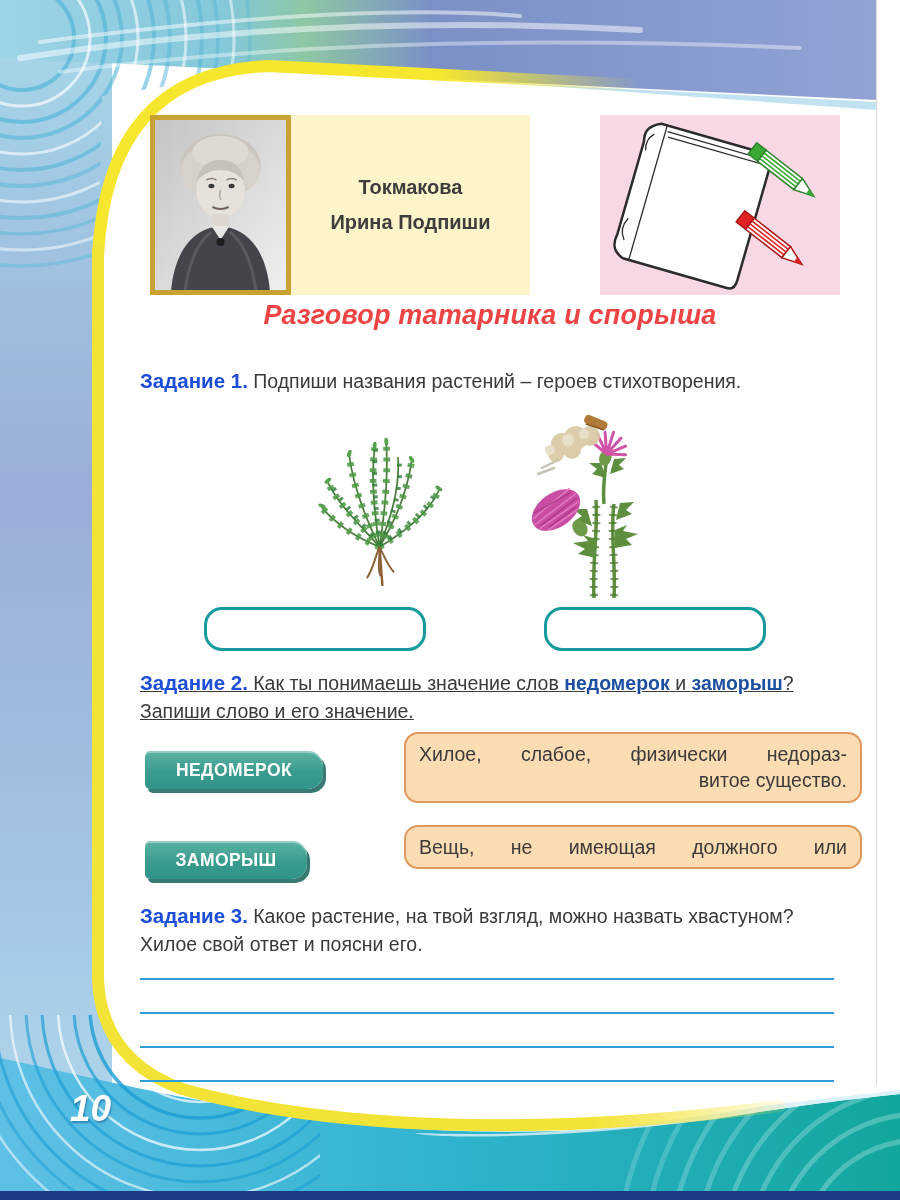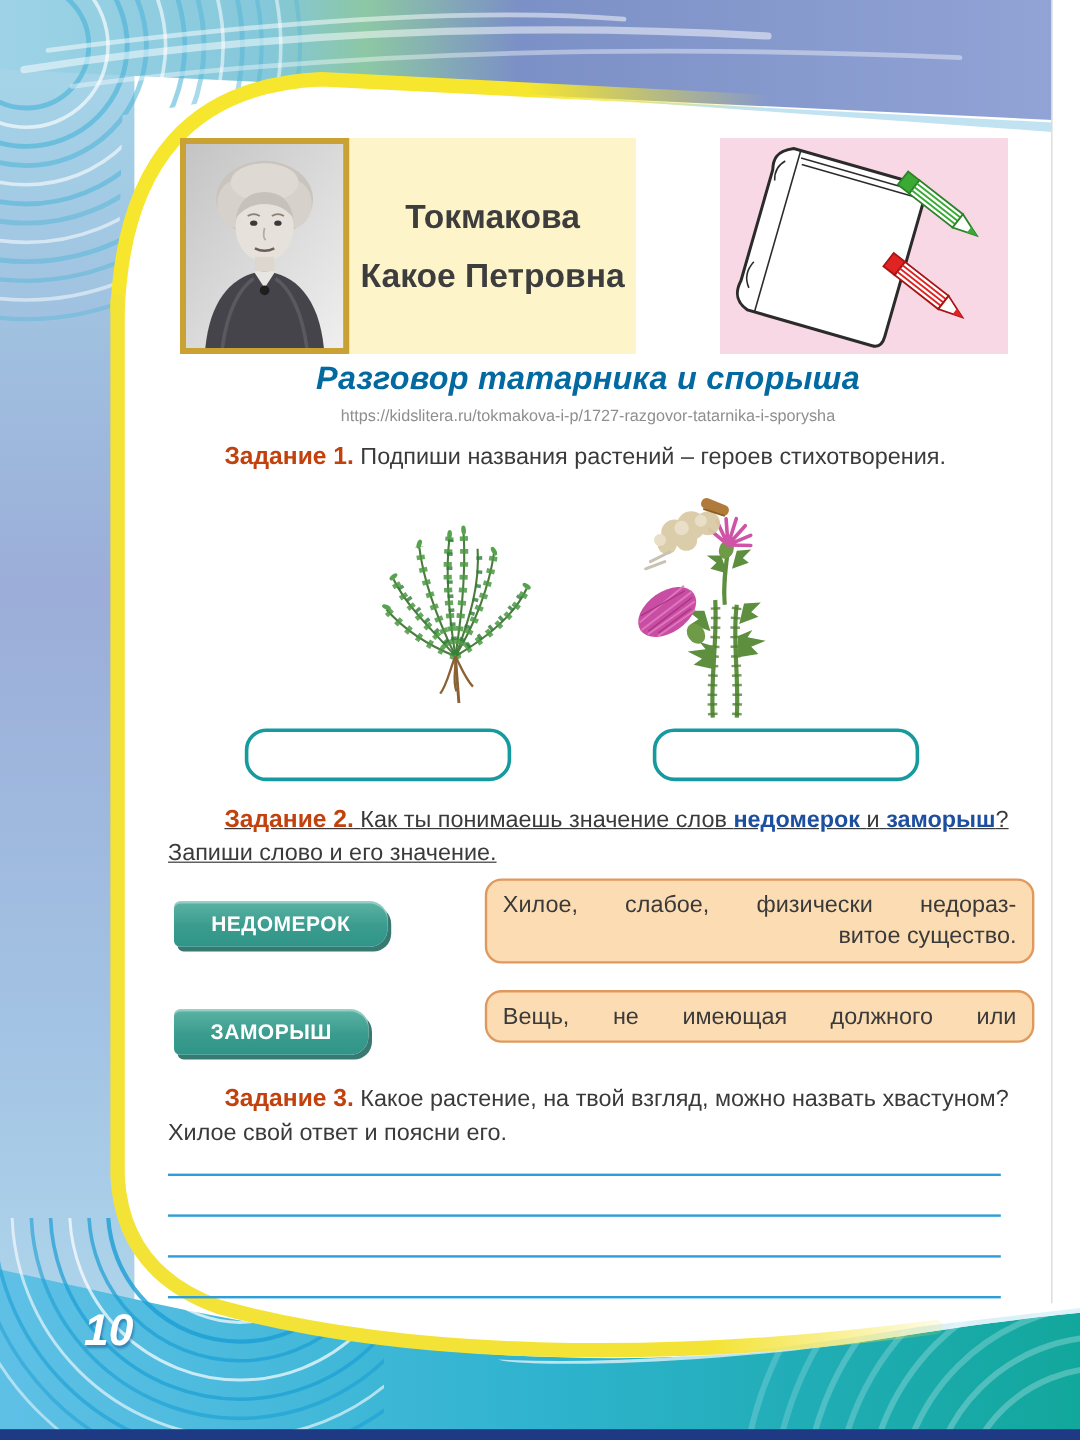--- a/index.html
+++ b/index.html
@@ -10,33 +10,33 @@
   #bg{position:absolute;left:0;top:0;z-index:0;}
   .abs{position:absolute;z-index:2;box-sizing:border-box;}
 
   
   .author-card{left:150px;top:115px;width:380px;height:180px;background:#fdf5c9;}
   .photo-frame{position:absolute;left:0;top:0;width:141px;height:180px;
     border:5px solid #c9a233;box-shadow:inset 0 0 0 1px #8a6a1c;background:#d9d9d9;box-sizing:border-box;}
   .photo-frame svg{display:block;width:100%;height:100%;}
   .author-name{position:absolute;left:141px;right:0;top:0;bottom:0;
     display:flex;flex-direction:column;justify-content:center;align-items:center;
-    font-size:28px;font-weight:bold;color:#3d3d3d;line-height:1.75;}
+    font-size:20px;font-weight:bold;color:#3d3d3d;line-height:1.75;}
 
   
   .illu-card{left:600px;top:115px;width:240px;height:180px;background:#f8d8e4;}
   .illu-card svg{display:block;width:100%;height:100%;}
 
   .page-title{left:110px;right:30px;top:300px;text-align:center;
-    font-size:27px;font-weight:bold;font-style:italic;color:#0369a1;letter-spacing:.2px;}
+    font-size:27px;font-weight:bold;font-style:italic;color:#ef4444;letter-spacing:.2px;}
   .source-url{left:110px;right:30px;top:339px;text-align:center;
     font-size:13.5px;color:#8e8e8e;}
 
   .task{left:140px;width:712px;font-size:19.5px;line-height:1.42;color:#3a3a3a;}
-  .task-label{color:#c2410c;font-weight:bold;font-size:20.5px;margin-left:47px;}
+  .task-label{color:#1d4ed8;font-weight:bold;font-size:20.5px;}
   .blue-word{color:#1d4fa1;font-weight:bold;}
   .task1{top:366px;}
   .task2{top:668px;text-decoration:underline;}
   .task3{top:901px;}
 
   .plant{z-index:2;}
   .plant-left{left:287px;top:416px;width:185px;height:180px;}
   .plant-right{left:528px;top:408px;width:150px;height:192px;}
   .plant svg{display:block;width:100%;height:100%;}
 
@@ -199,21 +199,21 @@
         <rect x="57" y="94" width="16" height="14" fill="#ddd7cf"></rect>
         <path d="M16,170 C20,128 40,108 65,106 C90,108 110,128 114,170 Z" fill="#45444a"></path>
         <path d="M56,106 L65,120 L74,106 Z" fill="#e8e6e2"></path>
         <circle cx="65" cy="122" r="4" fill="#1e1e1e"></circle>
         <path d="M30,170 C34,140 44,120 56,112" fill="none" stroke="#5a5960" stroke-width="3"></path>
         <path d="M100,170 C96,140 86,120 74,112" fill="none" stroke="#5a5960" stroke-width="3"></path>
       </svg>
     </div>
     <div class="author-name">
       <span>Токмакова</span>
-      <span>Какое Петровна</span>
+      <span>Ирина Подпиши</span>
     </div>
   </div>
 
   <div class="abs illu-card">
     <svg viewBox="0 0 240 180">
 
       <g transform="translate(98,92) rotate(16)">
         <path d="M-58,-70 C-72,-64 -72,-56 -70,-48 L-70,48 C-72,58 -70,66 -58,70 L50,70 C56,70 58,66 58,60 L58,-62 C58,-68 54,-70 48,-70 Z" fill="#ffffff" stroke="#2b2b2b" stroke-width="2.5"></path>
         <path d="M-62,-58 C-68,-52 -68,-46 -66,-40" fill="none" stroke="#2b2b2b" stroke-width="1.3"></path>
         <path d="M-64,30 C-68,38 -67,46 -62,52" fill="none" stroke="#2b2b2b" stroke-width="1.3"></path>
@@ -234,21 +234,20 @@
         <rect x="-40" y="-7" width="12" height="14" fill="#e02424" stroke="#a81414" stroke-width="1.5"></rect>
         <rect x="-28" y="-7" width="46" height="14" fill="#ffffff" stroke="#a81414" stroke-width="1.5"></rect>
         <path d="M-28,-3.5 L18,-3.5 M-28,0 L18,0 M-28,3.5 L18,3.5" stroke="#e02424" stroke-width="1.6"></path>
         <path d="M18,-7 L38,0 L18,7 Z" fill="#ffffff" stroke="#a81414" stroke-width="1.5"></path>
         <path d="M30,-3 L38,0 L30,3 Z" fill="#e02424"></path>
       </g>
     </svg>
   </div>
 
   <div class="abs page-title">Разговор татарника и спорыша</div>
-  <div class="abs source-url">https://kidslitera.ru/tokmakova-i-p/1727-razgovor-tatarnika-i-sporysha</div>
 
   <div class="abs task task1">
     <span class="task-label">Задание 1.</span>
     <span>Подпиши названия растений – героев стихотворения.</span>
   </div>
 
   <div class="abs plant plant-left">
     <svg viewBox="0 0 190 180">
       <g fill="none" stroke="#4a7d3c" stroke-width="1.8">
         <path d="M95,132 C78,112 55,92 42,66"></path>

